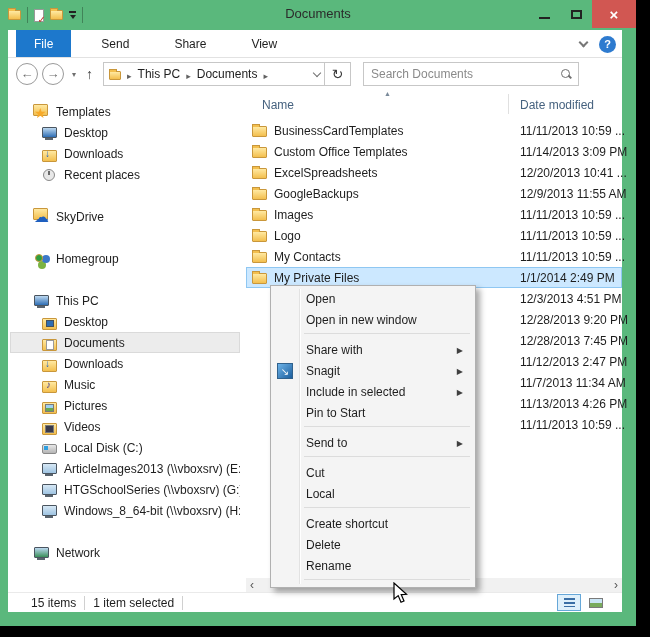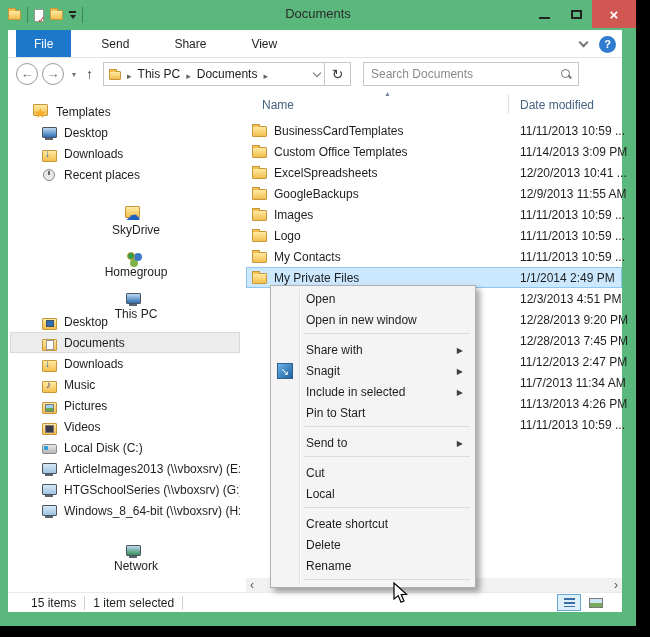--- a/index.html
+++ b/index.html
@@ -62,21 +62,21 @@
                 background:#6f6f6f; transform:rotate(45deg); }
 
   
   .main { position:absolute; left:0; top:59px; width:100%; height:503px; background:#fff; }
 
   
   .sidebar { position:absolute; left:0; top:0; width:232px; height:100%; padding-top:12px; overflow:hidden; }
   .side-item { height:21px; display:flex; align-items:center; font-size:12px; color:#1e1e1e;
                padding-left:22px; margin-left:2px; border:1px solid transparent; white-space:nowrap; }
   .side-item.lvl1 { padding-left:30px; }
-  .side-item.gap { margin-top:21px;flex-direction:column; }
+  .side-item.gap { margin-top:21px; }
   .side-item.selected { background:#ececec; border-color:#dadada; }
   .side-item .icon { margin-right:7px; }
 
   
   .icon { position:relative; width:16px; height:16px; display:inline-block; flex:none; }
   .fold-b::before { content:""; position:absolute; left:1px; top:4px; width:13px; height:10px;
       background:linear-gradient(180deg,#ffe9a2,#f3bf4e); border:1px solid #c9973b; border-radius:1px; }
   .ic-star-icon::before { content:"\2605"; position:absolute; left:0; top:0; color:#f7a928; font-size:14px; line-height:16px; }
   .ic-cloud-icon::before { content:"\2601"; position:absolute; left:0; top:-1px; color:#1e5fbf; font-size:15px; line-height:16px; }
   .ic-desktop-icon::before, .ic-computer-icon::before, .ic-network-drive-icon::before, .ic-network-icon::before {

